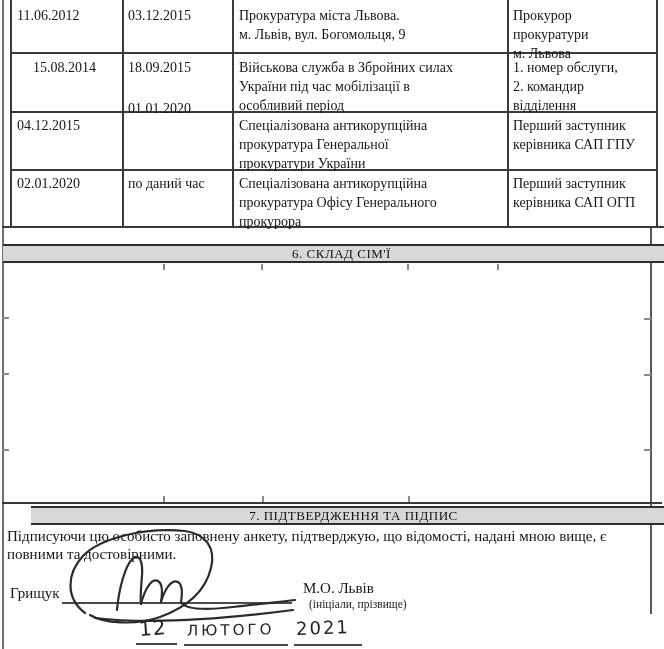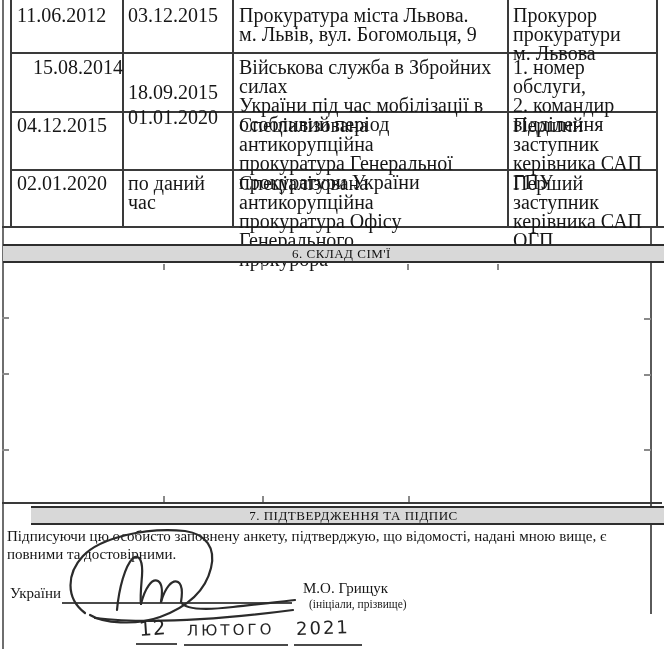--- a/index.html
+++ b/index.html
@@ -9,21 +9,21 @@
     background:#ffffff;
     font-family:"Liberation Serif","DejaVu Serif",serif;
     color:#161616;
     overflow:hidden;
   }
   .vline{position:absolute;width:2px;background:#3a3a3a;}
   .hline{position:absolute;height:2px;background:#3a3a3a;}
   .frame{background:#6e6e6e;}
   .cell{
     position:absolute;
-    font-size:20px;line-height:19px;
+    font-size:14px;line-height:19px;
     white-space:pre-line;
   }
   .band{
     position:absolute;left:3px;width:645px;height:15px;
     background:#d8d8d8;
     border-top:2px solid #2e2e2e;
     border-bottom:2px solid #2e2e2e;
     text-align:center;
     font-size:13px;line-height:15px;
     letter-spacing:0.5px;
@@ -74,32 +74,32 @@
       <div class="cell" style="left:128px;top:6px;width:100px;">03.12.2015</div>
       <div class="cell" style="left:239px;top:6px;width:266px;">Прокуратура міста Львова.
 м. Львів, вул. Богомольця, 9</div>
       <div class="cell" style="left:513px;top:6px;width:142px;">Прокурор
 прокуратури
 м. Львова</div>
     </div>
 
     <div>
       <div class="cell" style="left:33px;top:58px;width:100px;">15.08.2014</div>
-      <div class="cell" style="left:128px;top:58px;width:100px;margin-top:25px;">18.09.2015</div>
+      <div class="cell" style="left:128px;top:58px;width:100px;">18.09.2015</div>
       <div class="cell" style="left:239px;top:58px;width:266px;">Військова служба в Збройних силах
 України  під час мобілізації в
 особливий період</div>
       <div class="cell" style="left:513px;top:58px;width:142px;">1. номер обслуги,
 2. командир
 відділення</div>
     </div>
 
     <div>
       <div class="cell" style="left:17px;top:116px;width:100px;">04.12.2015</div>
-      <div class="cell" style="left:128px;top:108px;width:100px;">01.01.2020</div>
+      <div class="cell" style="left:128px;top:99px;width:100px;">01.01.2020</div>
       <div class="cell" style="left:239px;top:116px;width:266px;">Спеціалізована антикорупційна
 прокуратура Генеральної
 прокуратури України</div>
       <div class="cell" style="left:513px;top:116px;width:142px;">Перший заступник
 керівника САП ГПУ</div>
     </div>
 
     <div>
       <div class="cell" style="left:17px;top:174px;width:100px;">02.01.2020</div>
       <div class="cell" style="left:128px;top:174px;width:100px;">по даний час</div>
@@ -126,34 +126,34 @@
   <div class="tick-h" style="left:2px;top:449px;"></div>
   <div class="tick-h" style="left:644px;top:318px;"></div>
   <div class="tick-h" style="left:644px;top:374px;"></div>
   <div class="tick-h" style="left:644px;top:449px;"></div>
 
   <div class="band" style="top:506px;margin-left:28px;">7. ПІДТВЕРДЖЕННЯ ТА ПІДПИС</div>
 
   <div class="statement">Підписуючи цю особисто заповнену анкету, підтверджую, що відомості, надані мною вище, є
 повними та достовірними.</div>
 
-  <div class="label" style="left:10px;top:584px;">України</div>
+  <div class="label" style="left:10px;top:584px;">Грищук</div>
   <div class="sign-line" style="left:62px;top:602px;width:230px;"></div>
 
   <svg style="left:55px;top:518px;" width="270" height="110" viewBox="0 0 270 110">
     <g fill="none" stroke="#2b2b2b" stroke-width="2.2" stroke-linecap="round" stroke-linejoin="round">
       <path d="M 30 95 C 10 80, 12 55, 28 38 C 45 20, 90 9, 130 13 C 151 16, 161 30, 156 50 C 151 71, 135 88, 105 99 C 80 108, 48 105, 35 97"></path>
       <path d="M 62 92 C 64 70, 70 48, 78 40 C 85 36, 88 44, 87 58 C 86 70, 85 80, 86 86"></path>
       <path d="M 86 86 C 90 70, 97 60, 103 63 C 108 66, 107 78, 106 84"></path>
       <path d="M 106 84 C 110 70, 117 61, 123 64 C 128 67, 127 78, 126 84 C 130 92, 152 92, 178 89 C 202 86, 225 84, 240 82"></path>
       <path d="M 40 100 C 92 106, 162 102, 238 92"></path>
     </g>
   </svg>
 
-  <div class="label" style="left:303px;top:579px;">М.О. Грищук</div>
+  <div class="label" style="left:303px;top:579px;">М.О. Львів</div>
   <div class="small-hint" style="left:309px;top:598px;">(ініціали, прізвище)</div>
 
   <div class="hand hand-day">12</div>
   <div class="sign-line" style="left:136px;top:643px;width:41px;"></div>
   <div class="hand hand-month">ЛЮТОГО</div>
   <div class="sign-line" style="left:184px;top:644px;width:104px;"></div>
   <div class="hand hand-year">2021</div>
   <div class="sign-line" style="left:294px;top:644px;width:68px;"></div>
   <div class="label" style="left:368px;top:660px;margin-left:27px;">року</div>
 

